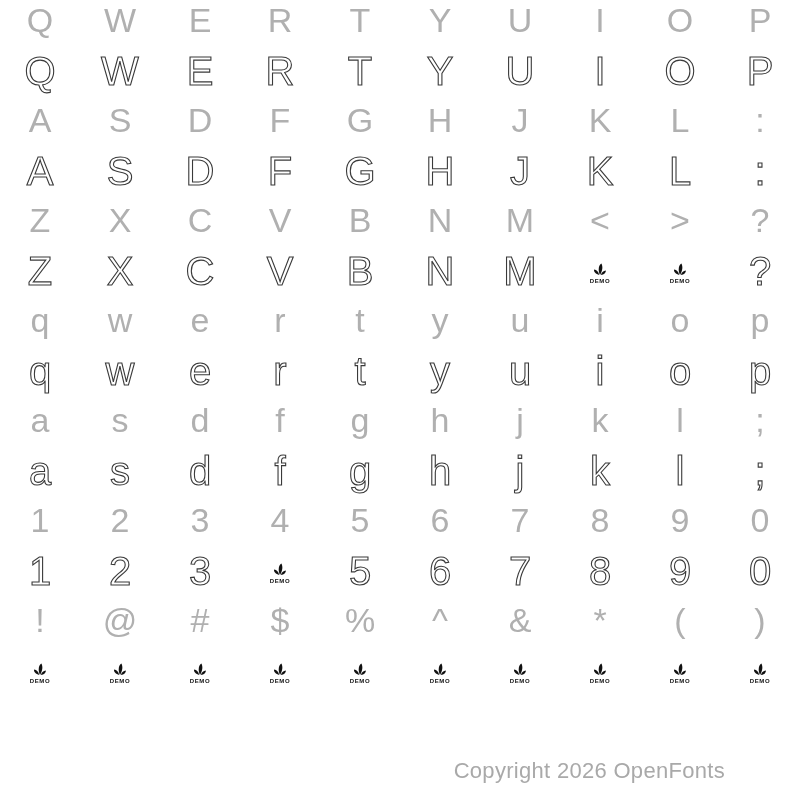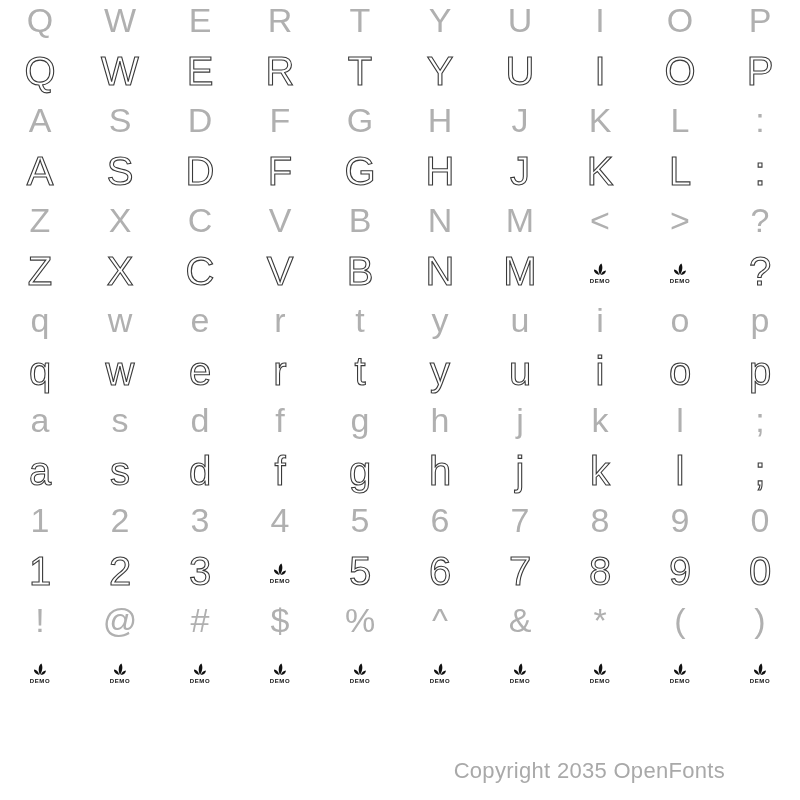--- a/index.html
+++ b/index.html
@@ -588,14 +588,14 @@
             <svg viewBox="0 0 24 16">
               <path d="M12 14 C 9.5 9, 10.5 3, 13.5 1.5 C 15.5 5, 14.5 10, 12 14 Z" fill="#111111"></path>
               <path d="M11 14 C 7.5 13, 5 10.5, 5.5 8 C 8.5 8.5, 10.5 10.5, 11 14 Z" fill="#111111"></path>
               <path d="M13 14 C 16.5 13.5, 18.5 11.5, 18.5 9 C 15.5 9.5, 13.5 11, 13 14 Z" fill="#111111"></path>
             </svg>
             <span class="demo-word">DEMO</span>
           </span>
         </span>
       </div>
     </div>
-  <div class="copyright">Copyright 2035 OpenFonts</div>
+  <div class="copyright">Copyright 2026 OpenFonts</div>
 </div>
 
 </body></html>

